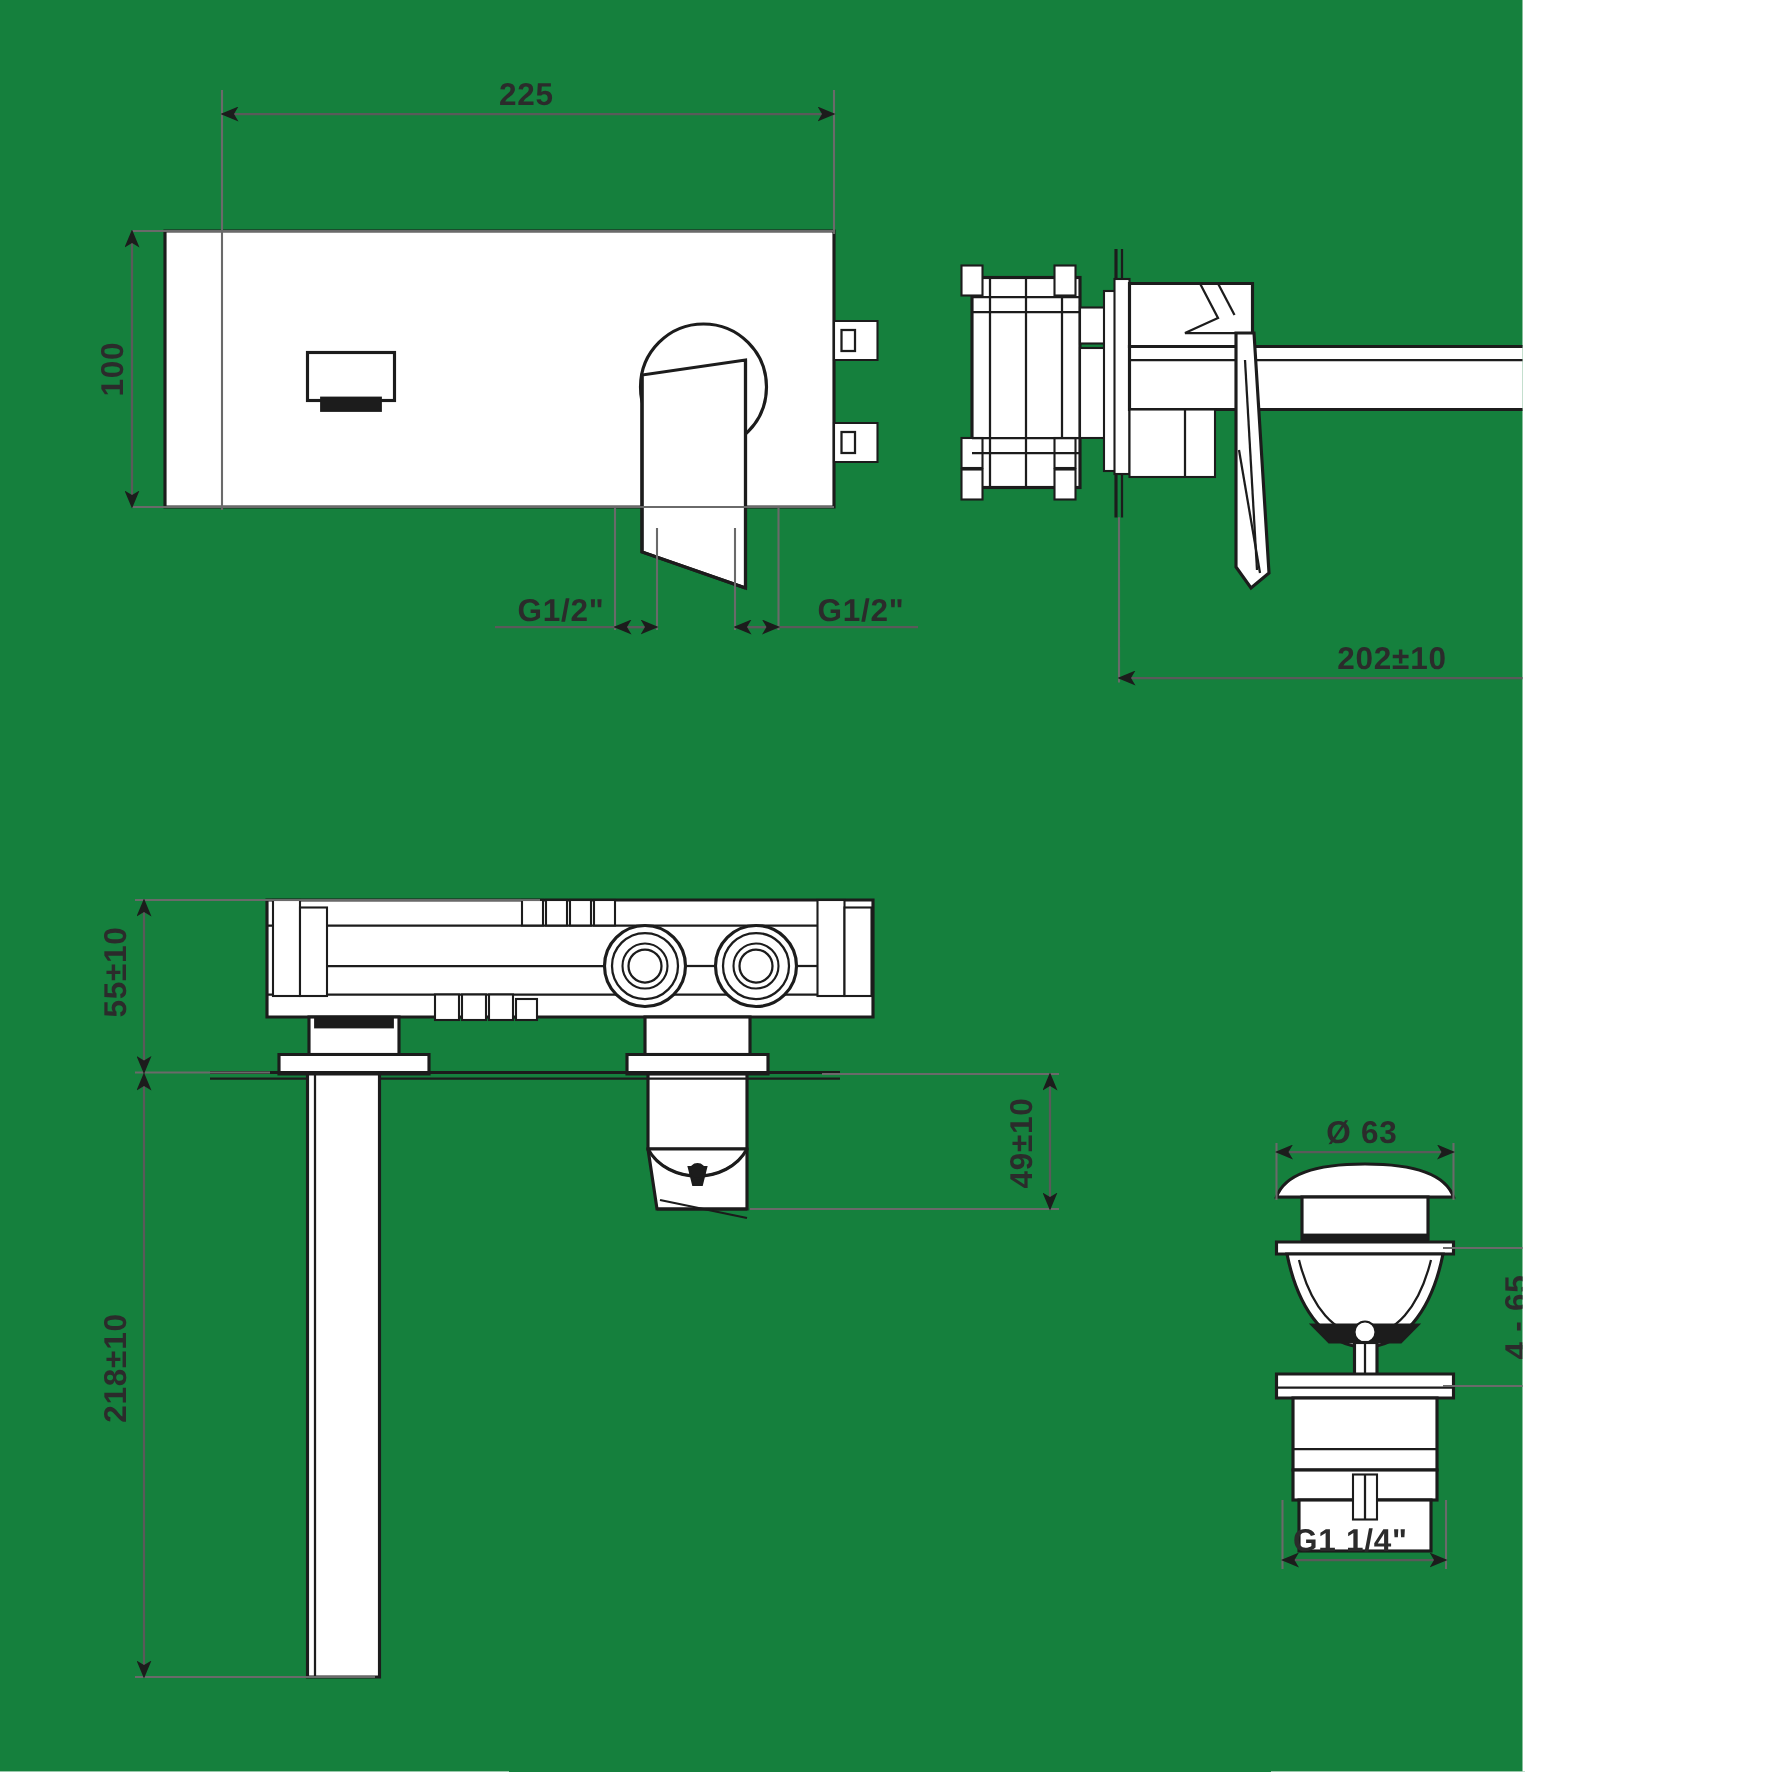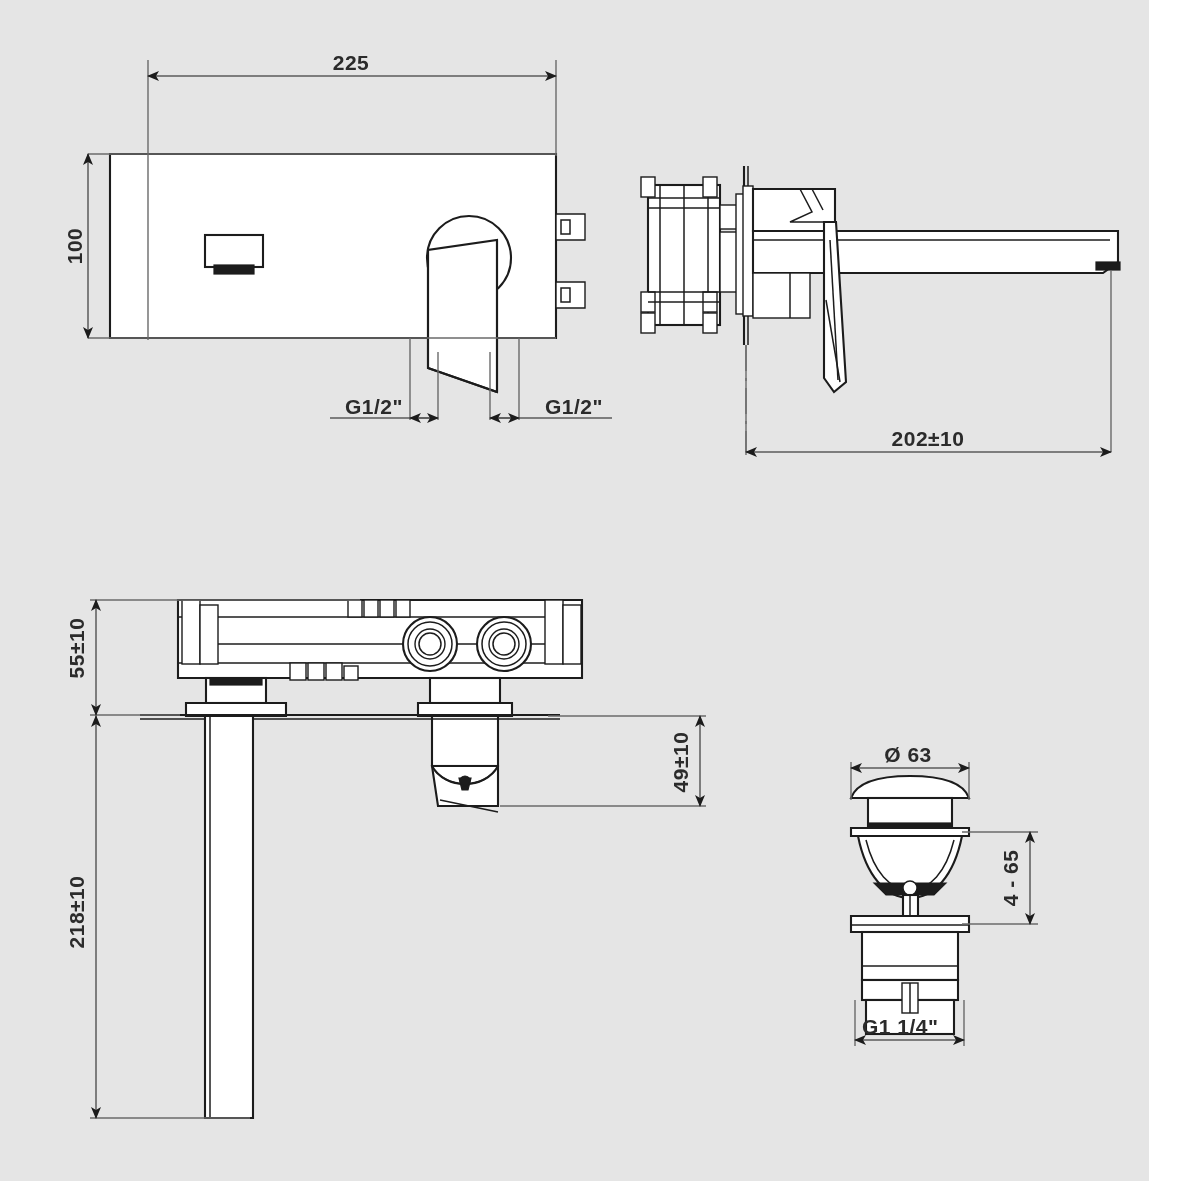--- a/index.html
+++ b/index.html
@@ -7,23 +7,23 @@
     margin: 0;
     padding: 0;
     background: #ffffff;
   }
   body {
     font-family: "Liberation Sans", sans-serif;
     color: #1a1a1a;
   }
   #sheet {
     position: relative;
-    width: 1149px;
+    width: 1015px;
     height: 1181px;
-    background: #e5e5e5;
+    background: #15803d;
     overflow: hidden;
   }
   #sheet svg {
     position: absolute;
     top: 0;
     left: 0;
     width: 1181px;
     height: 1181px;
   }
   .dimtext {

